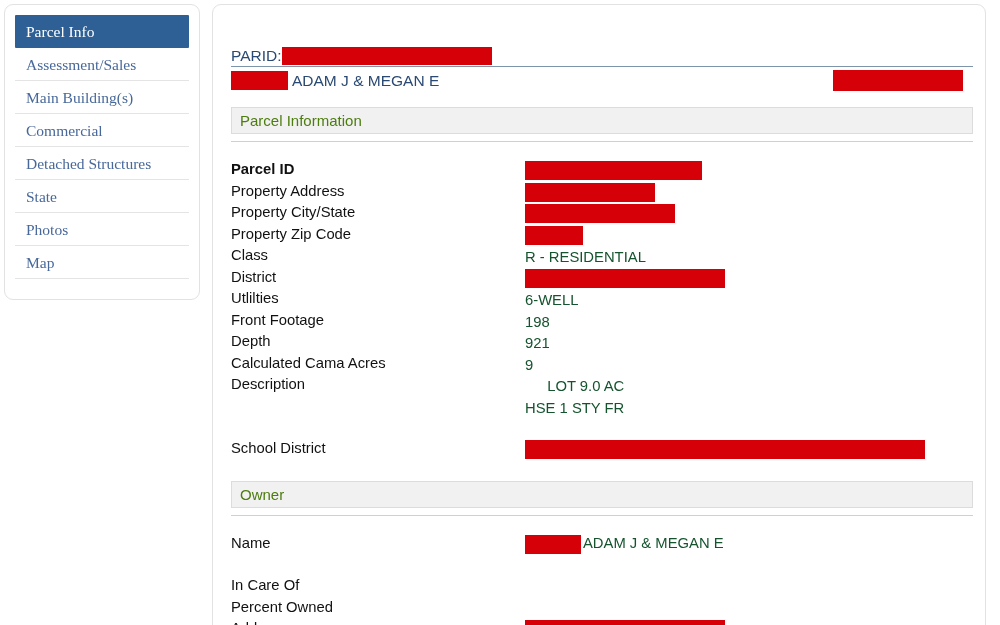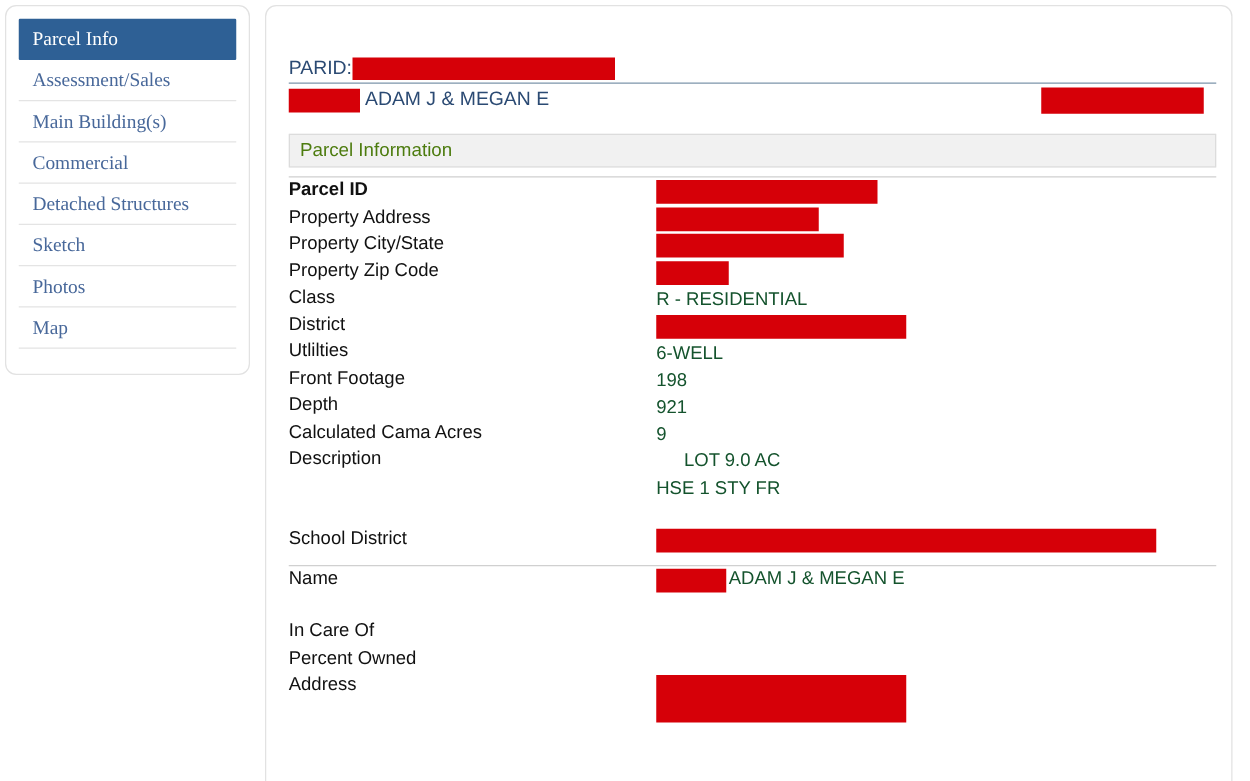--- a/index.html
+++ b/index.html
@@ -110,21 +110,21 @@
     font-size: 15px;
     padding-left: 8px;
     white-space: nowrap;
   }
   .section-rule {
     border-top: 1px solid #d0d0d0;
     margin-top: 7px;
   }
 
   
-  .fields { margin-top: 2px; }
+  .fields { margin-top: 19px; }
   .field-row {
     position: relative;
     min-height: 21.5px;
     font-size: 14.8px;
     color: #111111;
     white-space: nowrap;
   }
   .field-label {
     display: inline-block;
     width: 294px;
@@ -158,21 +158,21 @@
 
 <div id="app">
 
   <div class="sidebar">
     <ul class="nav-list" id="nav-list">
         <li class="nav-item active">Parcel Info</li>
         <li class="nav-item">Assessment/Sales</li>
         <li class="nav-item">Main Building(s)</li>
         <li class="nav-item">Commercial</li>
         <li class="nav-item">Detached Structures</li>
-        <li class="nav-item">Sketch</li>
+        <li class="nav-item">State</li>
         <li class="nav-item">Photos</li>
         <li class="nav-item">Map</li>
       </ul>
   </div>
 
   <div class="main-panel">
 
     <div class="parid-line">
       <span class="parid-label">PARID:</span><span class="redact redact-inline" style="width:210px;height:18px;"></span>
     </div>
@@ -194,20 +194,21 @@
         <div class="field-row"><span class="field-label">District</span><span class="redact" style="width: 200px; height: 19px;"></span></div>
         <div class="field-row"><span class="field-label">Utlilties</span><span class="field-value"><span class="line">6-WELL</span></span></div>
         <div class="field-row"><span class="field-label">Front Footage</span><span class="field-value"><span class="line">198</span></span></div>
         <div class="field-row"><span class="field-label">Depth</span><span class="field-value"><span class="line">921</span></span></div>
         <div class="field-row"><span class="field-label">Calculated Cama Acres</span><span class="field-value"><span class="line">9</span></span></div>
         <div class="field-row"><span class="field-label">Description</span><span class="field-value"><span class="line">LOT 9.0 AC</span><span class="line">HSE 1 STY FR</span></span></div>
         <div class="spacer-row"></div>
         <div class="field-row"><span class="field-label">School District</span><span class="redact" style="width: 400px; height: 19px;"></span></div>
       </div>
 
+    <div class="section-bar" style="margin-top:19px;">Owner</div>
     <div class="section-rule"></div>
 
     <div class="fields" id="owner-fields">
         <div class="field-row owner-name-row"><span class="field-label">Name</span><span class="redact" style="width: 56px; height: 19px;"></span><span class="field-value owner-name-text">ADAM J &amp; MEGAN E</span></div>
         <div class="spacer-row"></div>
         <div class="field-row"><span class="field-label">In Care Of</span></div>
         <div class="field-row"><span class="field-label">Percent Owned</span></div>
         <div class="field-row"><span class="field-label">Address</span><span class="redact" style="width: 200px; height: 38px;"></span></div>
       </div>
 

